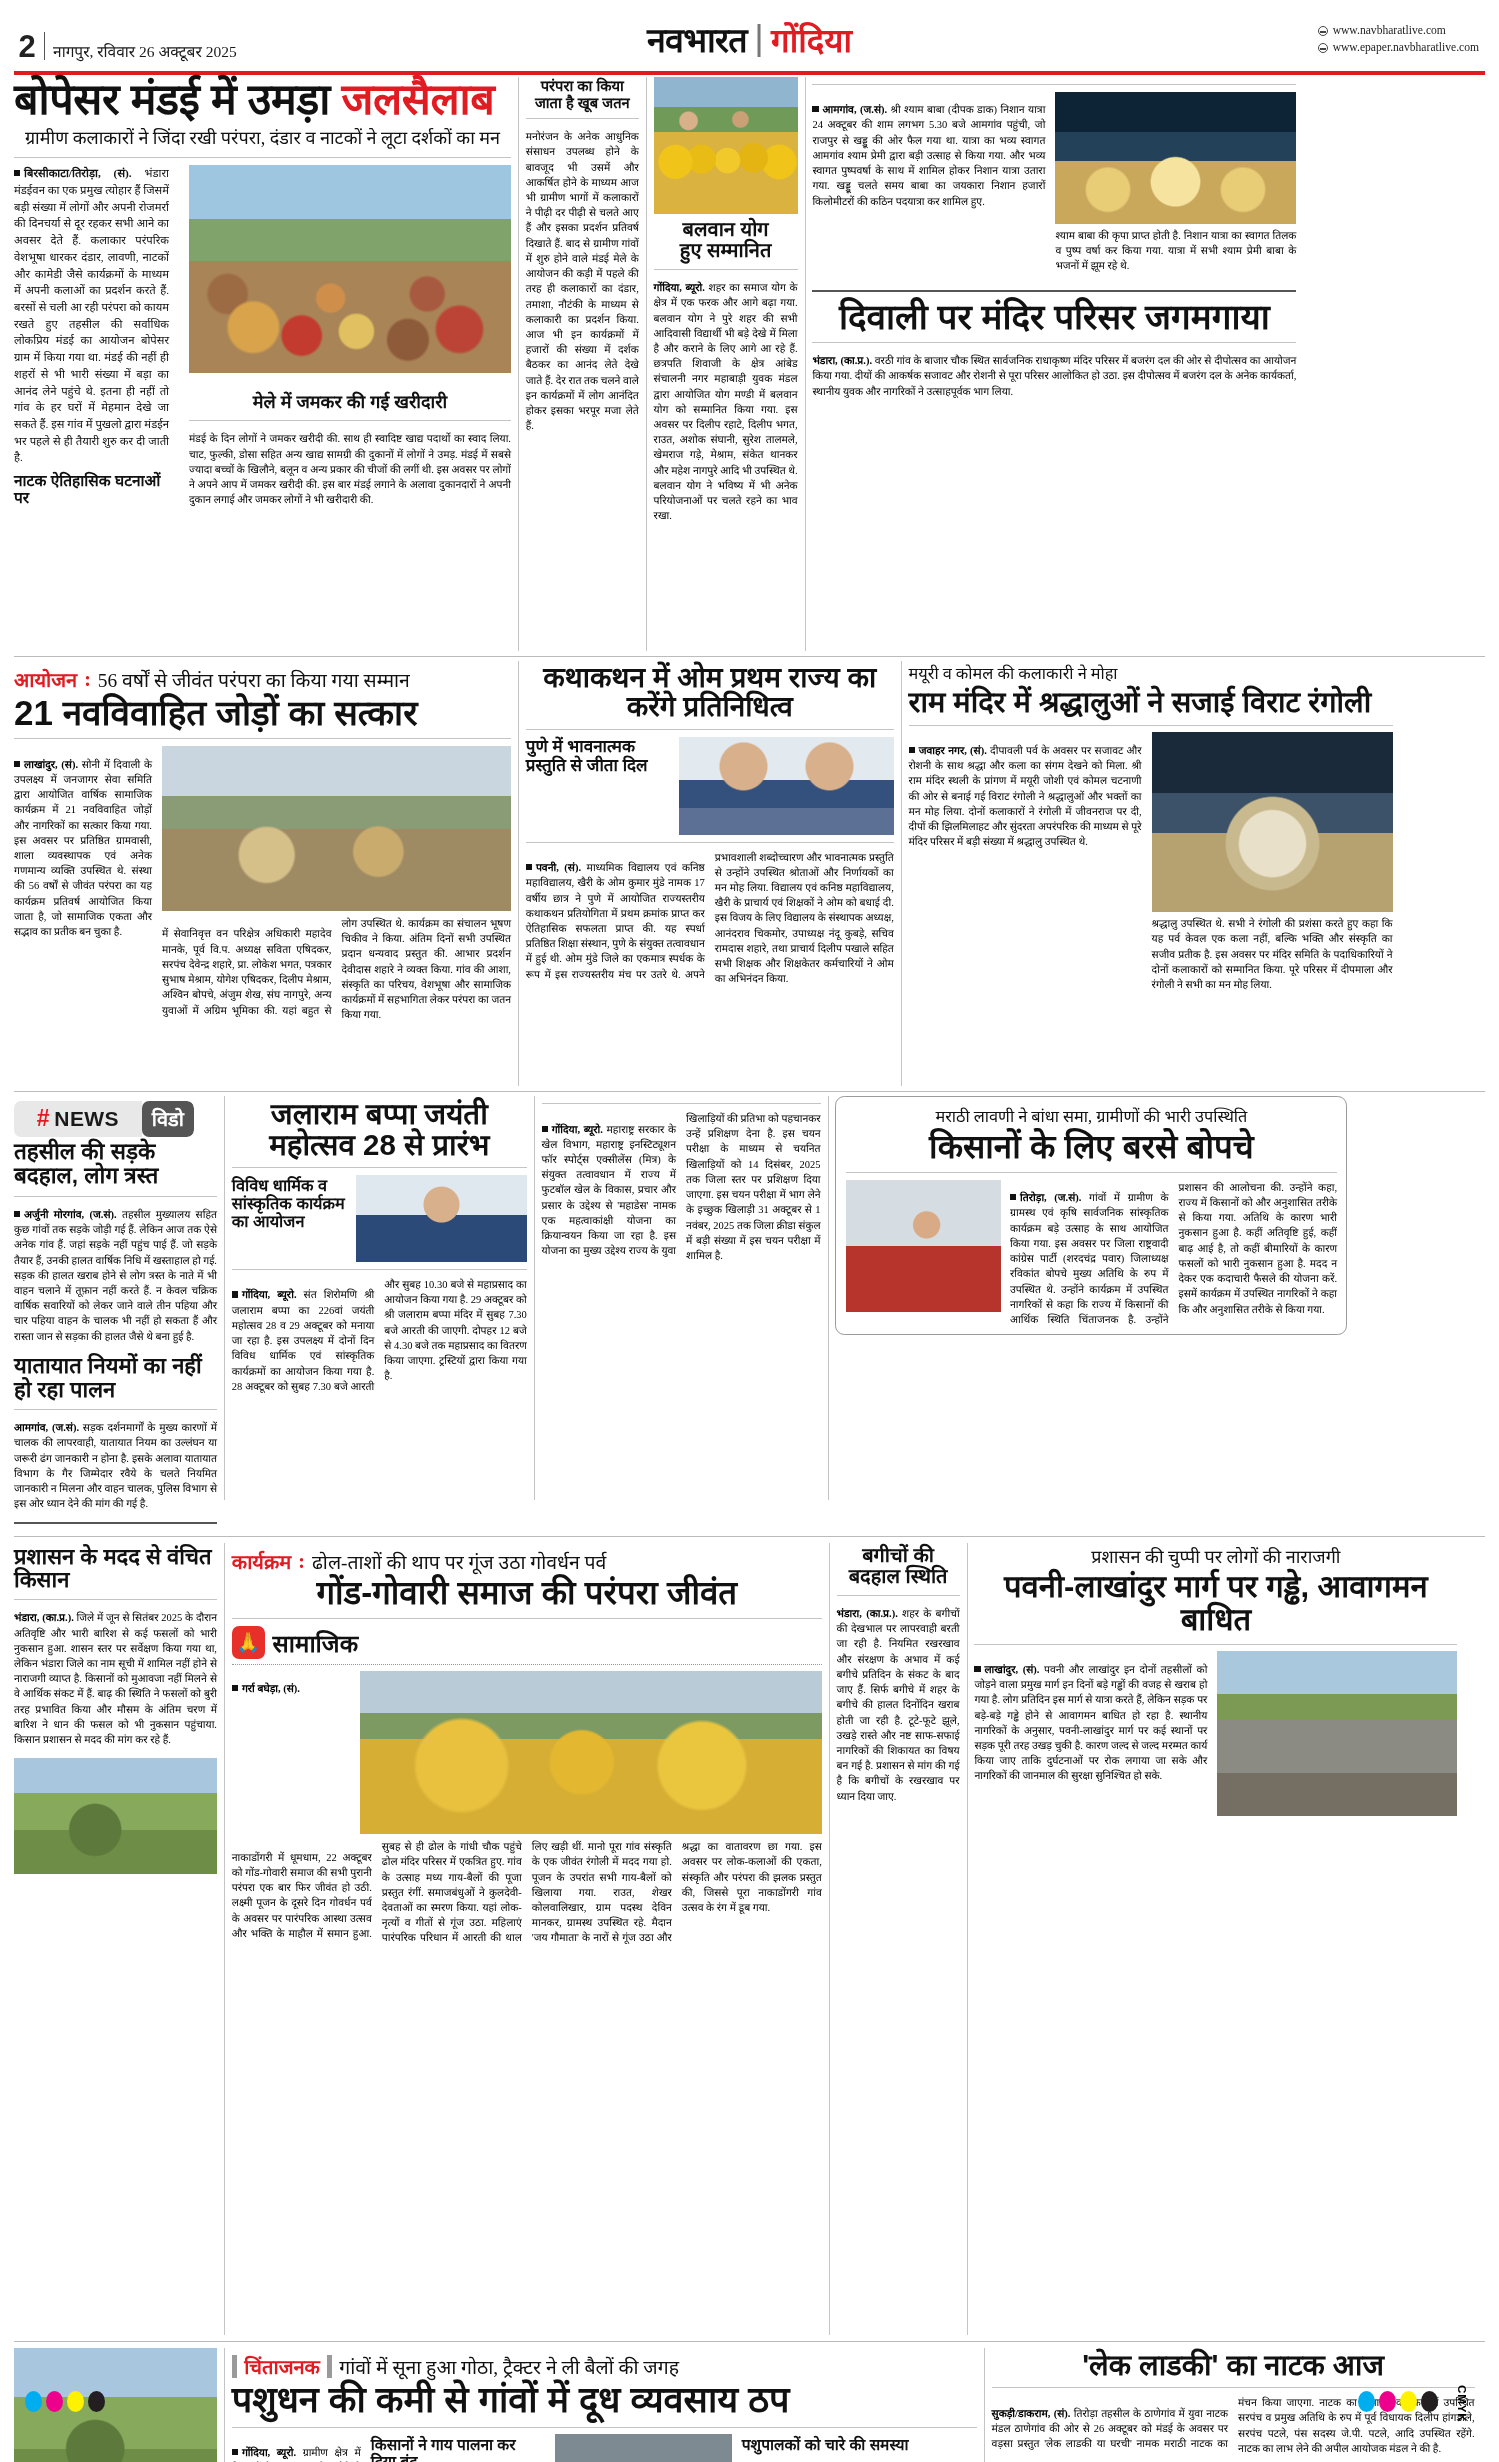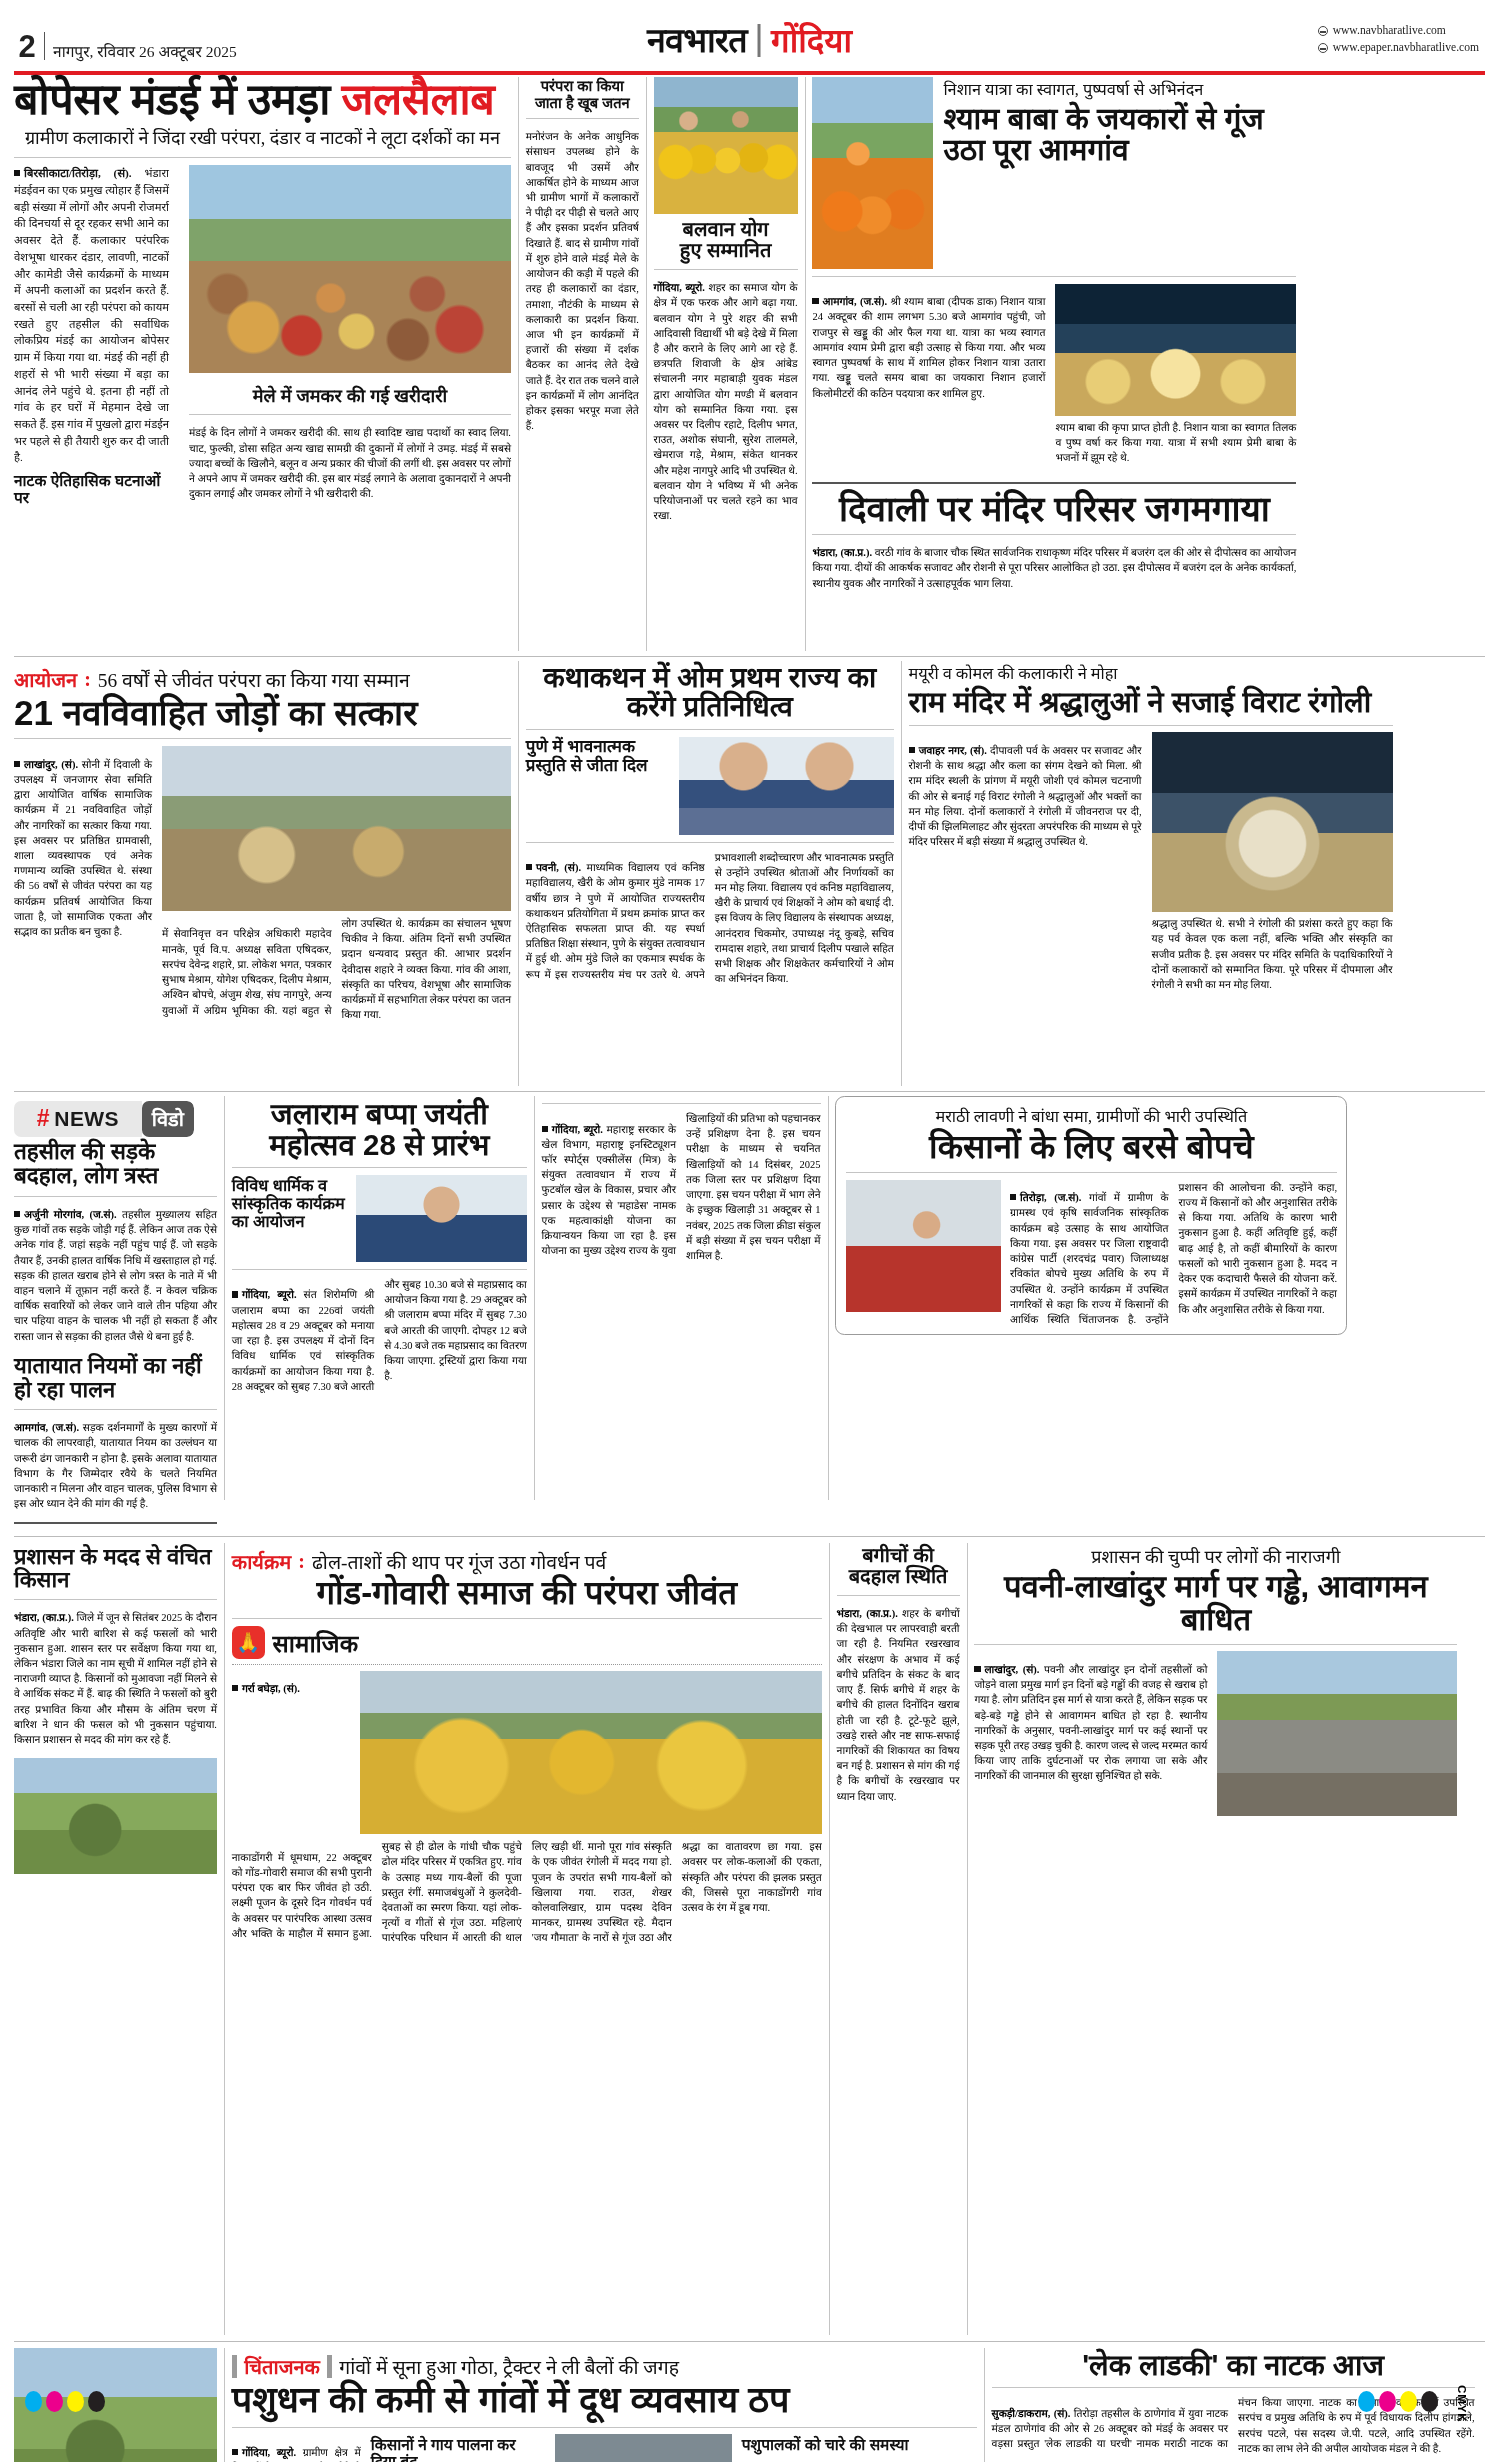--- a/index.html
+++ b/index.html
@@ -199,21 +199,21 @@
       <div class="tagline">ग्रामीण कलाकारों ने जिंदा रखी परंपरा, दंडार व नाटकों ने लूटा दर्शकों का मन</div>
       <div class="hline"></div>
 
       <div style="display:flex; gap:20px;">
         <div style="width:155px;">
           <p class="lead"><span class="sq"></span><b>बिरसीकाटा/तिरोड़ा, (सं).</b> <span>भंडारा मंडईवन का एक प्रमुख त्योहार हैं जिसमें बड़ी संख्या में लोगों और अपनी रोजमर्रा की दिनचर्या से दूर रहकर सभी आने का अवसर देते हैं. कलाकार परंपरिक वेशभूषा धारकर दंडार, लावणी, नाटकों और कामेडी जैसे कार्यक्रमों के माध्यम में अपनी कलाओं का प्रदर्शन करते हैं. बरसों से चली आ रही परंपरा को कायम रखते हुए तहसील की सर्वाधिक लोकप्रिय मंडई का आयोजन बोपेसर ग्राम में किया गया था. मंडई की नहीं ही शहरों से भी भारी संख्या में बड़ा का आनंद लेने पहुंचे थे. इतना ही नहीं तो गांव के हर घरों में मेहमान देखे जा सकते हैं. इस गांव में पुखलो द्वारा मंडईन भर पहले से ही तैयारी शुरु कर दी जाती है.</span></p>
           <h4 class="hl" style="font-size:15.5px;">नाटक ऐतिहासिक घटनाओं पर</h4>
         </div>
         <div style="flex:1;">
           <div class="photo ph-crowd" style="height:208px;"></div>
-          <h4 class="hl ctr" style="font-size:18px; margin-top:14px;">मेले में जमकर की गई खरीदारी</h4>
+          <h4 class="hl ctr" style="font-size:18px; margin-top:20px;">मेले में जमकर की गई खरीदारी</h4>
           <div class="hline"></div>
           <p class="tiny">मंडई के दिन लोगों ने जमकर खरीदी की. साथ ही स्वादिष्ट खाद्य पदार्थो का स्वाद लिया. चाट, फुल्की, डोसा सहित अन्य खाद्य सामग्री की दुकानों में लोगों ने उमड़. मंडई में सबसे ज्यादा बच्चों के खिलौने, बलून व अन्य प्रकार की चीजों की लगीं थी. इस अवसर पर लोगों ने अपने आप में जमकर खरीदी की. इस बार मंडई लगाने के अलावा दुकानदारों ने अपनी दुकान लगाई और जमकर लोगों ने भी खरीदारी की.</p>
         </div>
       </div>
     </div>
 
     <div class="vline" style="height:574px;"></div>
 
     <div style="width:113px;">
       <h4 class="hl ctr" style="font-size:14.7px;">परंपरा का किया जाता है खूब जतन</h4>
@@ -226,29 +226,20 @@
     <div style="width:144px;">
       <div class="photo ph-yellow" style="height:137px;"></div>
       <h3 class="hl ctr" style="font-size:20px; margin-top:4.7px;">बलवान योग<br>हुए सम्मानित</h3>
       <div class="hline"></div>
       <p class="tiny"><b>गोंदिया, ब्यूरो.</b> शहर का समाज योग के क्षेत्र में एक फरक और आगे बढ़ा गया. बलवान योग ने पुरे शहर की सभी आदिवासी विद्यार्थी भी बड़े देखे में मिला है और कराने के लिए आगे आ रहे हैं. छत्रपति शिवाजी के क्षेत्र आंबेड संचालनी नगर महाबाड़ी युवक मंडल द्वारा आयोजित योग मण्डी में बलवान योग को सम्मानित किया गया. इस अवसर पर दिलीप रहाटे, दिलीप भगत, राउत, अशोक संघानी, सुरेश तालमले, खेमराज गड़े, मेश्राम, संकेत थानकर और महेश नागपुरे आदि भी उपस्थित थे. बलवान योग ने भविष्य में भी अनेक परियोजनाओं पर चलते रहने का भाव रखा.</p>
     </div>
 
     <div class="vline" style="height:574px;"></div>
 
     <div style="width:484px;">
-      <div style="display:flex; gap:10px;">
-        <div style="width:121px;">
-          <div class="photo ph-orange" style="height:192px;"></div>
-        </div>
-        <div style="flex:1;">
-          <div class="kicker kicker-l" style="font-size:16.3px;">निशान यात्रा का स्वागत, पुष्पवर्षा से अभिनंदन</div>
-          <h2 class="hl" style="font-size:30px;">श्याम बाबा के जयकारों से गूंज उठा पूरा आमगांव</h2>
-        </div>
-      </div>
 
       <div class="hline"></div>
 
       <div style="display:flex; gap:10px;">
         <div style="width:233px;">
           <p class="tiny"><span class="sq"></span><b>आमगांव, (ज.सं).</b> <span>श्री श्याम बाबा (दीपक डाक) निशान यात्रा 24 अक्टूबर की शाम लगभग 5.30 बजे आमगांव पहुंची, जो राजपुर से खड्डू की ओर फैल गया था. यात्रा का भव्य स्वागत आमगांव श्याम प्रेमी द्वारा बड़ी उत्साह से किया गया. और भव्य स्वागत पुष्पवर्षा के साथ में शामिल होकर निशान यात्रा उतारा गया. खड्डू चलते समय बाबा का जयकारा निशान हजारों किलोमीटरों की कठिन पदयात्रा कर शामिल हुए.</span></p>
         </div>
         <div style="flex:1;">
           <div class="photo ph-temple" style="height:132px;"></div>
           <p class="tiny" style="margin-top:3.9px;">श्याम बाबा की कृपा प्राप्त होती है. निशान यात्रा का स्वागत तिलक व पुष्प वर्षा कर किया गया. यात्रा में सभी श्याम प्रेमी बाबा के भजनों में झूम रहे थे.</p>

